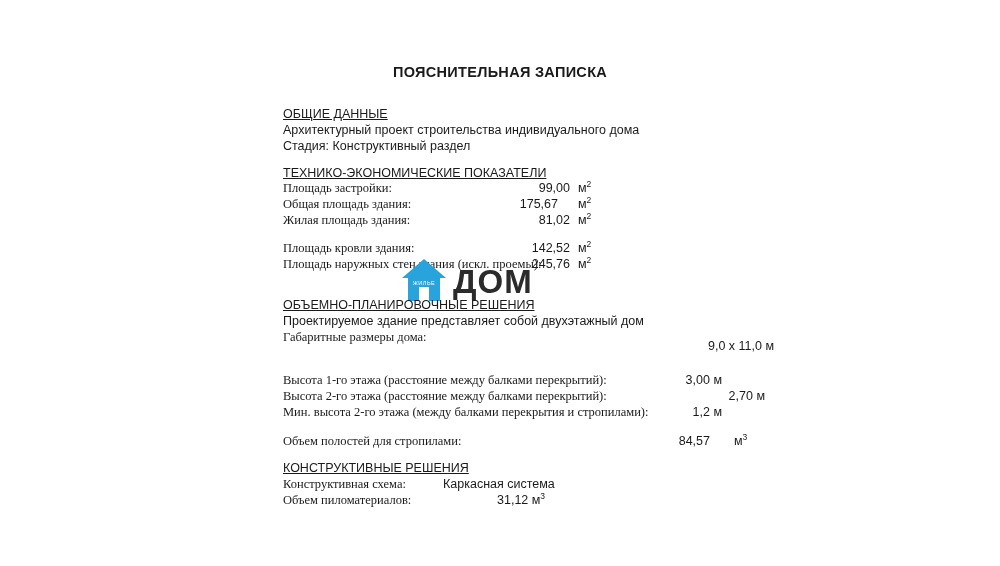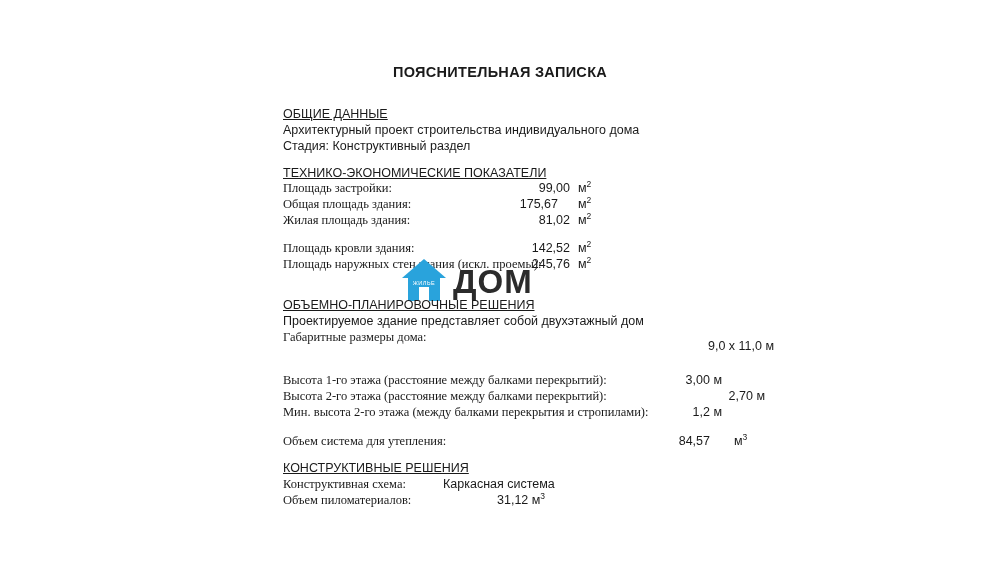--- a/index.html
+++ b/index.html
@@ -174,21 +174,21 @@
 
   <div class="label" style="left:283px; top:373px;">Высота 1-го этажа (расстояние между балками перекрытий):</div>
   <div class="value right" style="left:612px; top:373px; width:110px;">3,00 м</div>
 
   <div class="label" style="left:283px; top:389px;">Высота 2-го этажа (расстояние между балками перекрытий):</div>
   <div class="value right" style="left:612px; top:389px; width:110px;margin-left:43px;">2,70 м</div>
 
   <div class="label" style="left:283px; top:405px;">Мин. высота 2-го этажа (между балками перекрытия и стропилами):</div>
   <div class="value right" style="left:612px; top:405px; width:110px;">1,2 м</div>
 
-  <div class="label" style="left:283px; top:434px;">Объем система для утепления:</div>
+  <div class="label" style="left:283px; top:434px;">Объем полостей для стропилами:</div>
   <div class="value right" style="left:600px; top:434px; width:110px;"><span>84,57</span></div>
   <div class="value" style="left:686px; top:434px;margin-left:48px;"><span>м</span><sup>3</sup></div>
 
   <div class="section-head" style="left:283px; top:461px;">КОНСТРУКТИВНЫЕ РЕШЕНИЯ</div>
   <div class="label" style="left:283px; top:477px;">Конструктивная схема:</div>
   <div class="value" style="left:443px; top:477px;">Каркасная система</div>
   <div class="label" style="left:283px; top:493px;">Объем пиломатериалов:</div>
   <div class="value" style="left:497px; top:493px;"><span>31,12</span> <span>м</span><sup>3</sup></div>
 
 </div>

